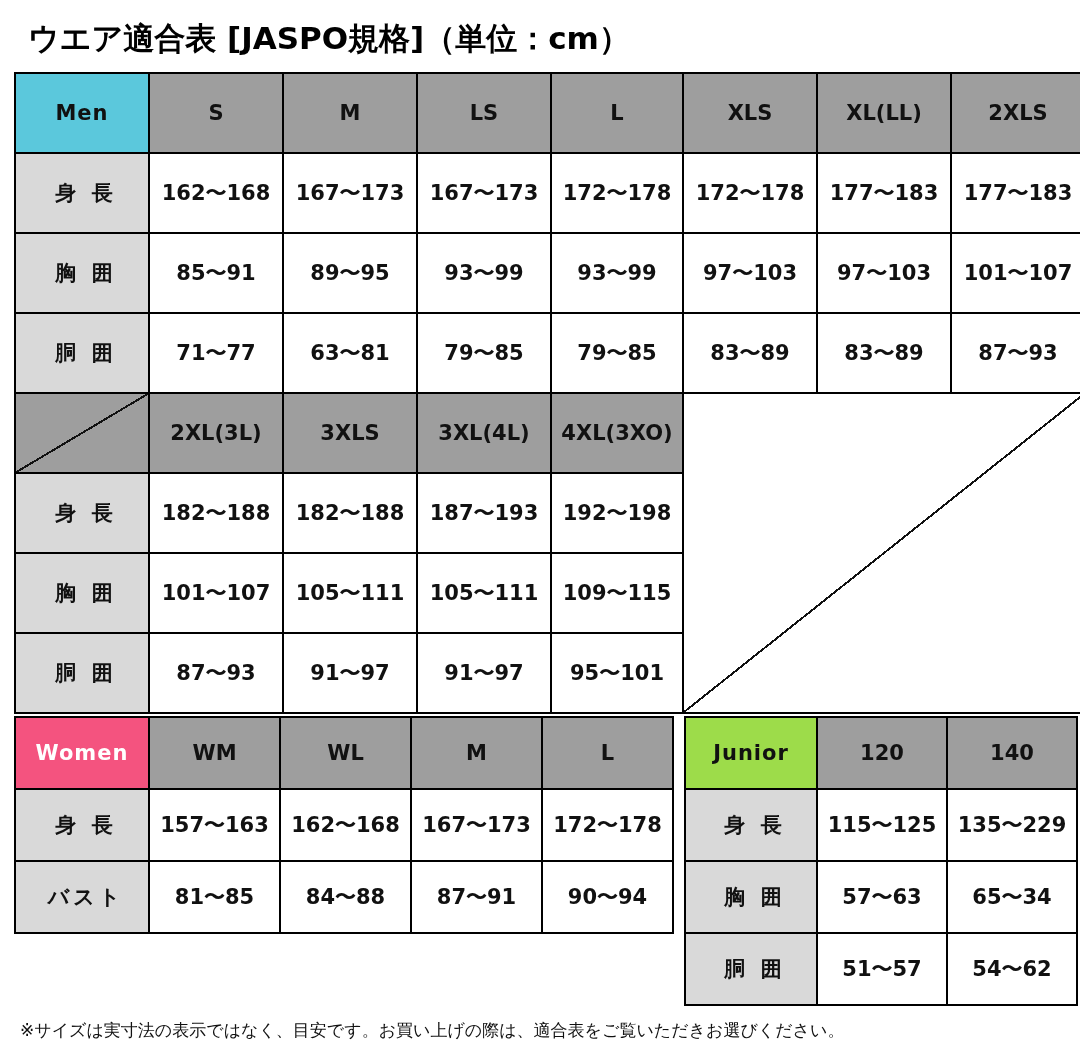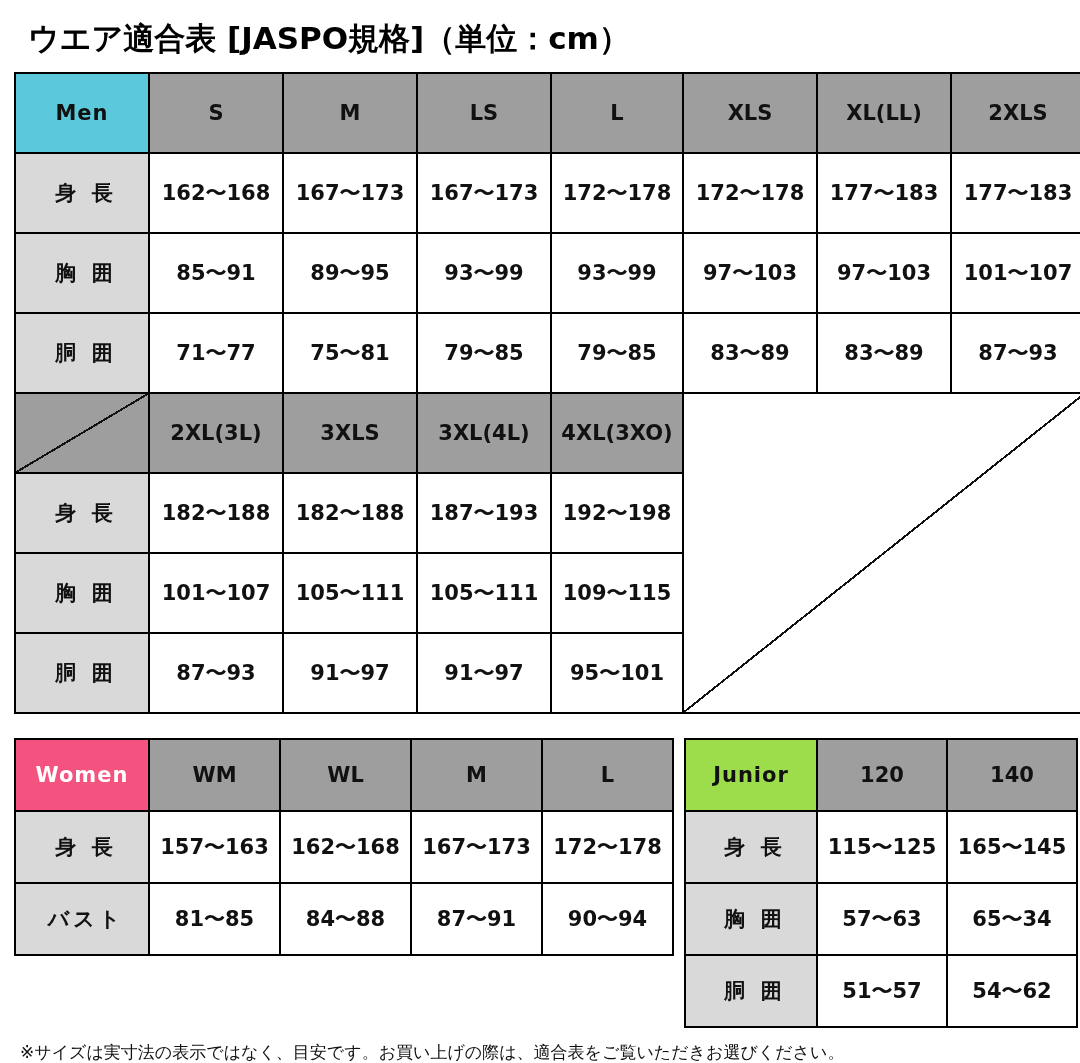--- a/index.html
+++ b/index.html
@@ -95,21 +95,21 @@
     position: absolute;
     left: 0;
     top: 0;
     width: 100%;
     height: 100%;
     background: linear-gradient(to bottom right, transparent calc(50% - 1px), #111 calc(50% - 1px), #111 calc(50% + 1px), transparent calc(50% + 1px));
   }
   .tables-bottom {
     display: flex;
     gap: 10px;
-    margin-top: 24px;
+    margin-top: 2px;
     align-items: flex-start;
   }
   .women-wrap { width: 660px; }
   .junior-wrap { width: 392px; }
   .note {
     font-size: 17px;
     font-weight: normal;
     color: #111111;
     margin-top: 13px;
     margin-left: 6px;
@@ -166,21 +166,21 @@
         <td>89〜95</td>
         <td>93〜99</td>
         <td>93〜99</td>
         <td>97〜103</td>
         <td>97〜103</td>
         <td>101〜107</td>
       </tr>
       <tr>
         <td class="lbl">胴 囲</td>
         <td>71〜77</td>
-        <td>75〜81</td>
+        <td>63〜81</td>
         <td>79〜85</td>
         <td>79〜85</td>
         <td>83〜89</td>
         <td>83〜89</td>
         <td>87〜93</td>
       </tr>
 
       <tr>
         <td class="diag"></td>
         <td class="hd">2XL(3L)</td>
@@ -259,21 +259,21 @@
         </colgroup>
         <tbody>
           <tr>
             <td class="junior-badge">Junior</td>
             <td class="hd">120</td>
             <td class="hd">140</td>
           </tr>
           <tr>
             <td class="lbl">身 長</td>
             <td>115〜125</td>
-            <td>165〜145</td>
+            <td>135〜229</td>
           </tr>
           <tr>
             <td class="lbl">胸 囲</td>
             <td>57〜63</td>
             <td>65〜34</td>
           </tr>
           <tr>
             <td class="lbl">胴 囲</td>
             <td>51〜57</td>
             <td>54〜62</td>

